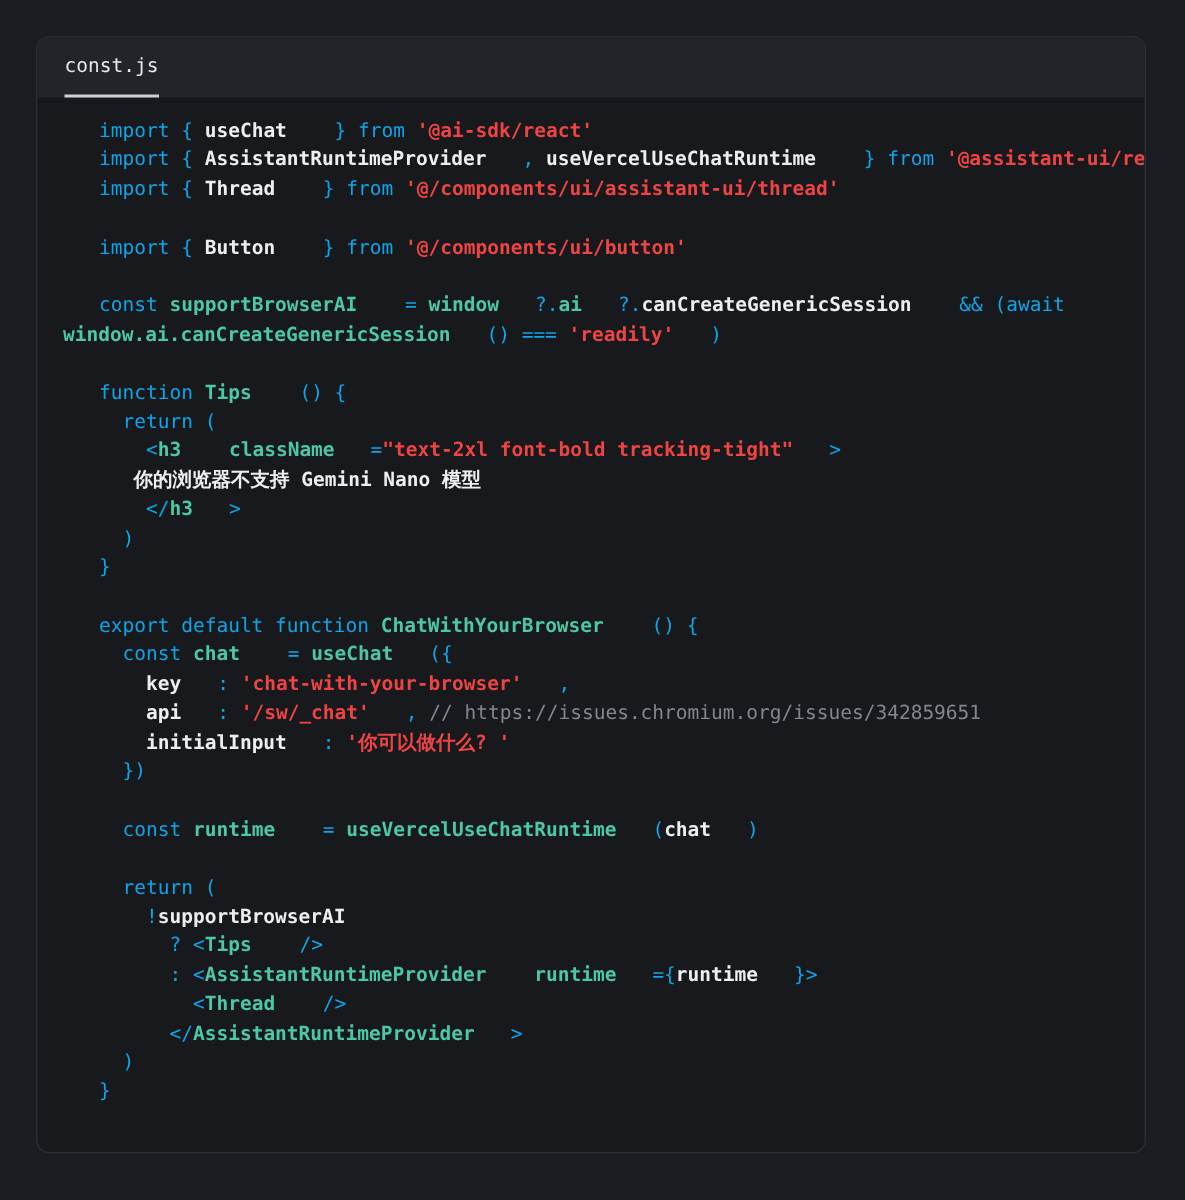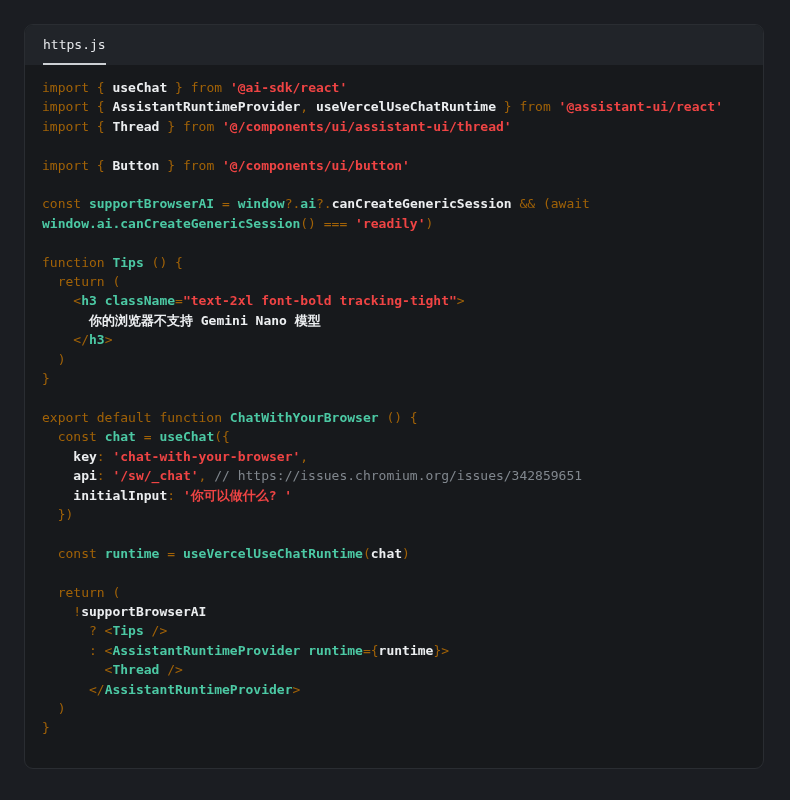--- a/index.html
+++ b/index.html
@@ -49,29 +49,29 @@
     padding: 13px 17px 12px 17px;
     font-size: 13px;
     line-height: 19.4px;
     white-space: pre;
     color: #a6aab0;
     overflow: hidden;
     height: calc(100% - 40px);
     box-sizing: border-box;
   }
   .line { min-height: 19.4px; }
-  .p { color: #a16207; font-weight: 400; }          
+  .p { color: #0ea5e9; font-weight: 400; margin-left: 24px; }          
   .w { color: #eceef0; font-weight: 700; }          
   .t { color: #4cc9a4; font-weight: 700; }          
   .s { color: #ef4444; font-weight: 700; }          
   .c { color: #81878e; font-weight: 400; }          
 </style>
 </head>
 <body>
 
 <div class="code-card">
   <div class="card-header">
     <div class="file-tab">
-      <span>https.js</span>
+      <span>const.js</span>
     </div>
   </div>
   <div class="code-area"><div class="line"><span class="p">import { </span><span class="w">useChat</span><span class="p"> } from </span><span class="s">'@ai-sdk/react'</span></div><div class="line"><span class="p">import { </span><span class="w">AssistantRuntimeProvider</span><span class="p">, </span><span class="w">useVercelUseChatRuntime</span><span class="p"> } from </span><span class="s">'@assistant-ui/react'</span></div><div class="line"><span class="p">import { </span><span class="w">Thread</span><span class="p"> } from </span><span class="s">'@/components/ui/assistant-ui/thread'</span></div><div class="line">&nbsp;</div><div class="line"><span class="p">import { </span><span class="w">Button</span><span class="p"> } from </span><span class="s">'@/components/ui/button'</span></div><div class="line">&nbsp;</div><div class="line"><span class="p">const </span><span class="t">supportBrowserAI</span><span class="p"> = </span><span class="t">window</span><span class="p">?.</span><span class="t">ai</span><span class="p">?.</span><span class="w">canCreateGenericSession</span><span class="p"> &amp;&amp; (await</span></div><div class="line"><span class="t">window.ai.canCreateGenericSession</span><span class="p">() === </span><span class="s">'readily'</span><span class="p">)</span></div><div class="line">&nbsp;</div><div class="line"><span class="p">function </span><span class="t">Tips</span><span class="p"> () {</span></div><div class="line"><span class="p">  return (</span></div><div class="line"><span class="p">    &lt;</span><span class="t">h3</span><span class="p"> </span><span class="t">className</span><span class="p">=</span><span class="s">"text-2xl font-bold tracking-tight"</span><span class="p">&gt;</span></div><div class="line"><span class="w">      你的浏览器不支持 Gemini Nano 模型</span></div><div class="line"><span class="p">    &lt;/</span><span class="t">h3</span><span class="p">&gt;</span></div><div class="line"><span class="p">  )</span></div><div class="line"><span class="p">}</span></div><div class="line">&nbsp;</div><div class="line"><span class="p">export default function </span><span class="t">ChatWithYourBrowser</span><span class="p"> () {</span></div><div class="line"><span class="p">  const </span><span class="t">chat</span><span class="p"> = </span><span class="t">useChat</span><span class="p">({</span></div><div class="line"><span class="p">    </span><span class="w">key</span><span class="p">: </span><span class="s">'chat-with-your-browser'</span><span class="p">,</span></div><div class="line"><span class="p">    </span><span class="w">api</span><span class="p">: </span><span class="s">'/sw/_chat'</span><span class="p">, </span><span class="c">// https://issues.chromium.org/issues/342859651</span></div><div class="line"><span class="p">    </span><span class="w">initialInput</span><span class="p">: </span><span class="s">'你可以做什么? '</span></div><div class="line"><span class="p">  })</span></div><div class="line">&nbsp;</div><div class="line"><span class="p">  const </span><span class="t">runtime</span><span class="p"> = </span><span class="t">useVercelUseChatRuntime</span><span class="p">(</span><span class="w">chat</span><span class="p">)</span></div><div class="line">&nbsp;</div><div class="line"><span class="p">  return (</span></div><div class="line"><span class="p">    !</span><span class="w">supportBrowserAI</span></div><div class="line"><span class="p">      ? &lt;</span><span class="t">Tips</span><span class="p"> /&gt;</span></div><div class="line"><span class="p">      : &lt;</span><span class="t">AssistantRuntimeProvider</span><span class="p"> </span><span class="t">runtime</span><span class="p">={</span><span class="w">runtime</span><span class="p">}&gt;</span></div><div class="line"><span class="p">        &lt;</span><span class="t">Thread</span><span class="p"> /&gt;</span></div><div class="line"><span class="p">      &lt;/</span><span class="t">AssistantRuntimeProvider</span><span class="p">&gt;</span></div><div class="line"><span class="p">  )</span></div><div class="line"><span class="p">}</span></div></div>
 </div>
 
 </body></html>

